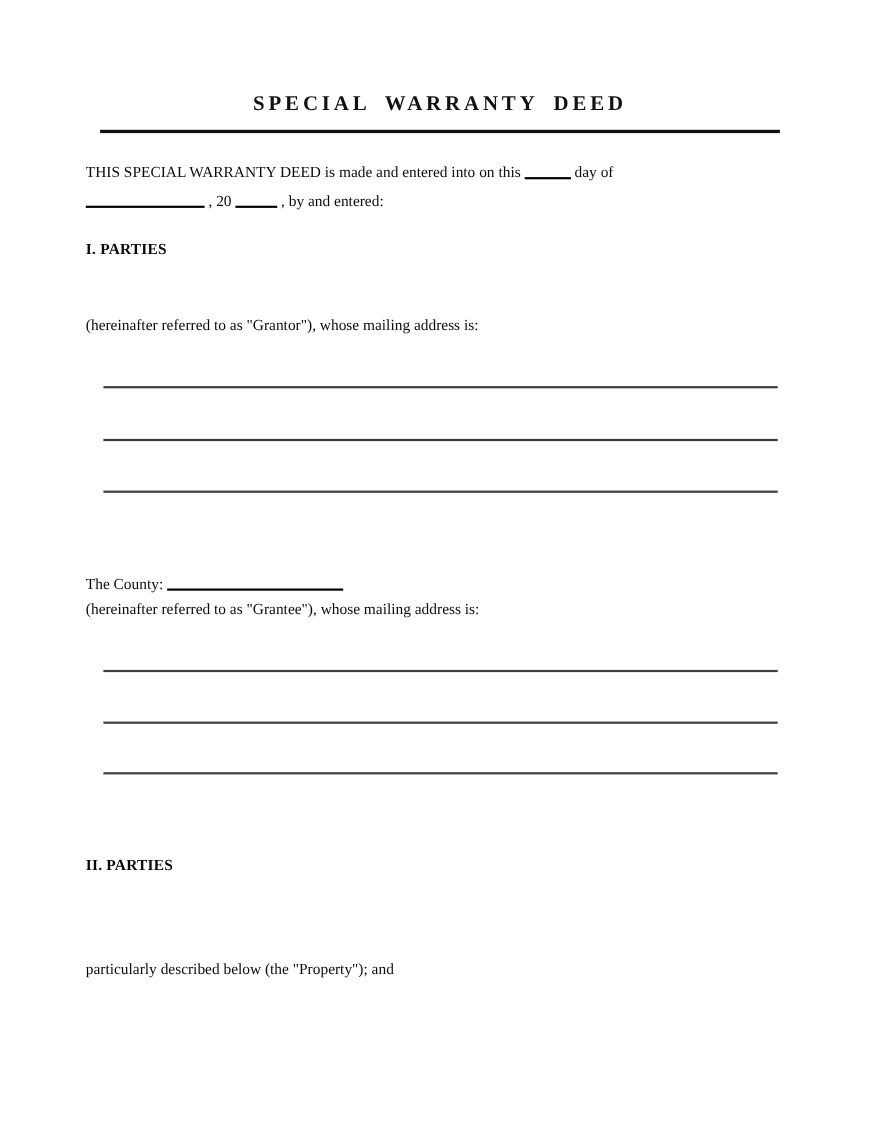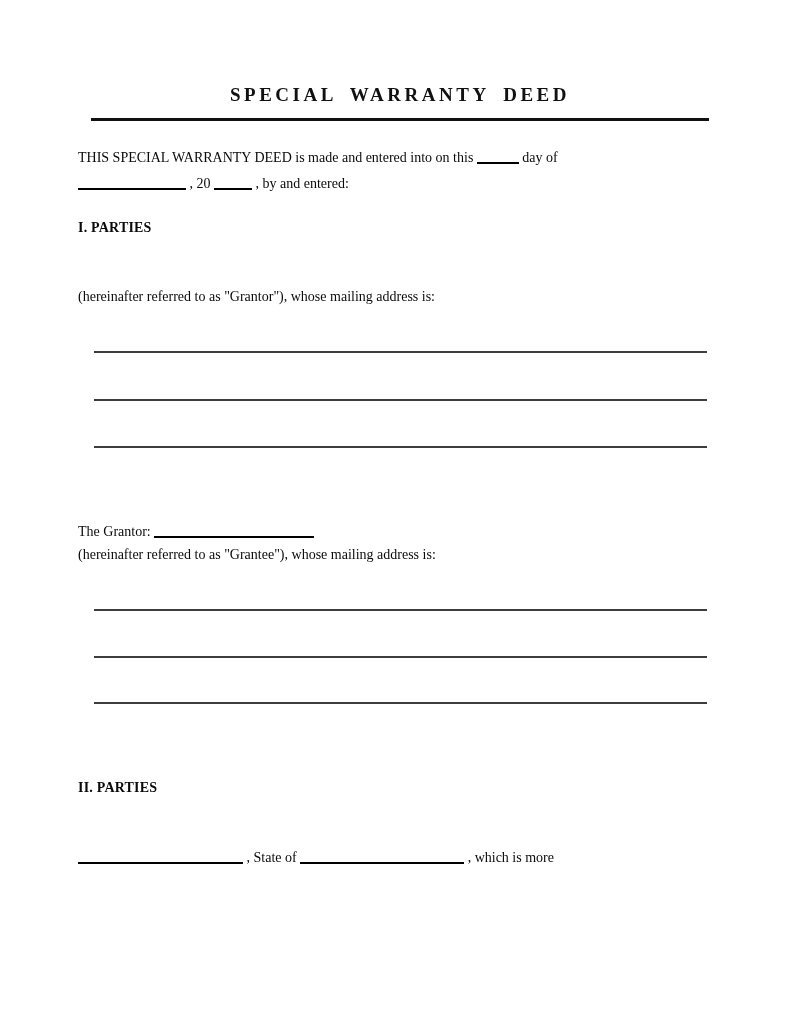--- a/index.html
+++ b/index.html
@@ -70,32 +70,27 @@
 
   <div class="abs section-heading" style="top:219px">I. PARTIES</div>
 
   <div class="abs" style="top:288px">(hereinafter referred to as "Grantor"), whose mailing address is:</div>
 
   <div class="addr-line" style="top:351px"></div>
   <div class="addr-line" style="top:399px"></div>
   <div class="addr-line" style="top:446px"></div>
 
   <div class="abs" style="top:523px">
-    <span>The Grantor:</span>
+    <span>The County:</span>
     <span class="blank" style="width:160px"></span>
   </div>
   <div class="abs" style="top:546px">(hereinafter referred to as "Grantee"), whose mailing address is:</div>
 
   <div class="addr-line" style="top:609px"></div>
   <div class="addr-line" style="top:656px"></div>
   <div class="addr-line" style="top:702px"></div>
 
   <div class="abs section-heading" style="top:779px">II. PARTIES</div>
 
-  <div class="abs" style="top:849px">
-    <span class="blank" style="width:165px"></span>
-    <span>, State of</span>
-    <span class="blank" style="width:164px"></span>
-    <span>, which is more</span>
-  </div>
+  <div class="abs" style="top:873px">particularly described below (the "Property"); and</div>
 
 
 </div>
 
 </body></html>

